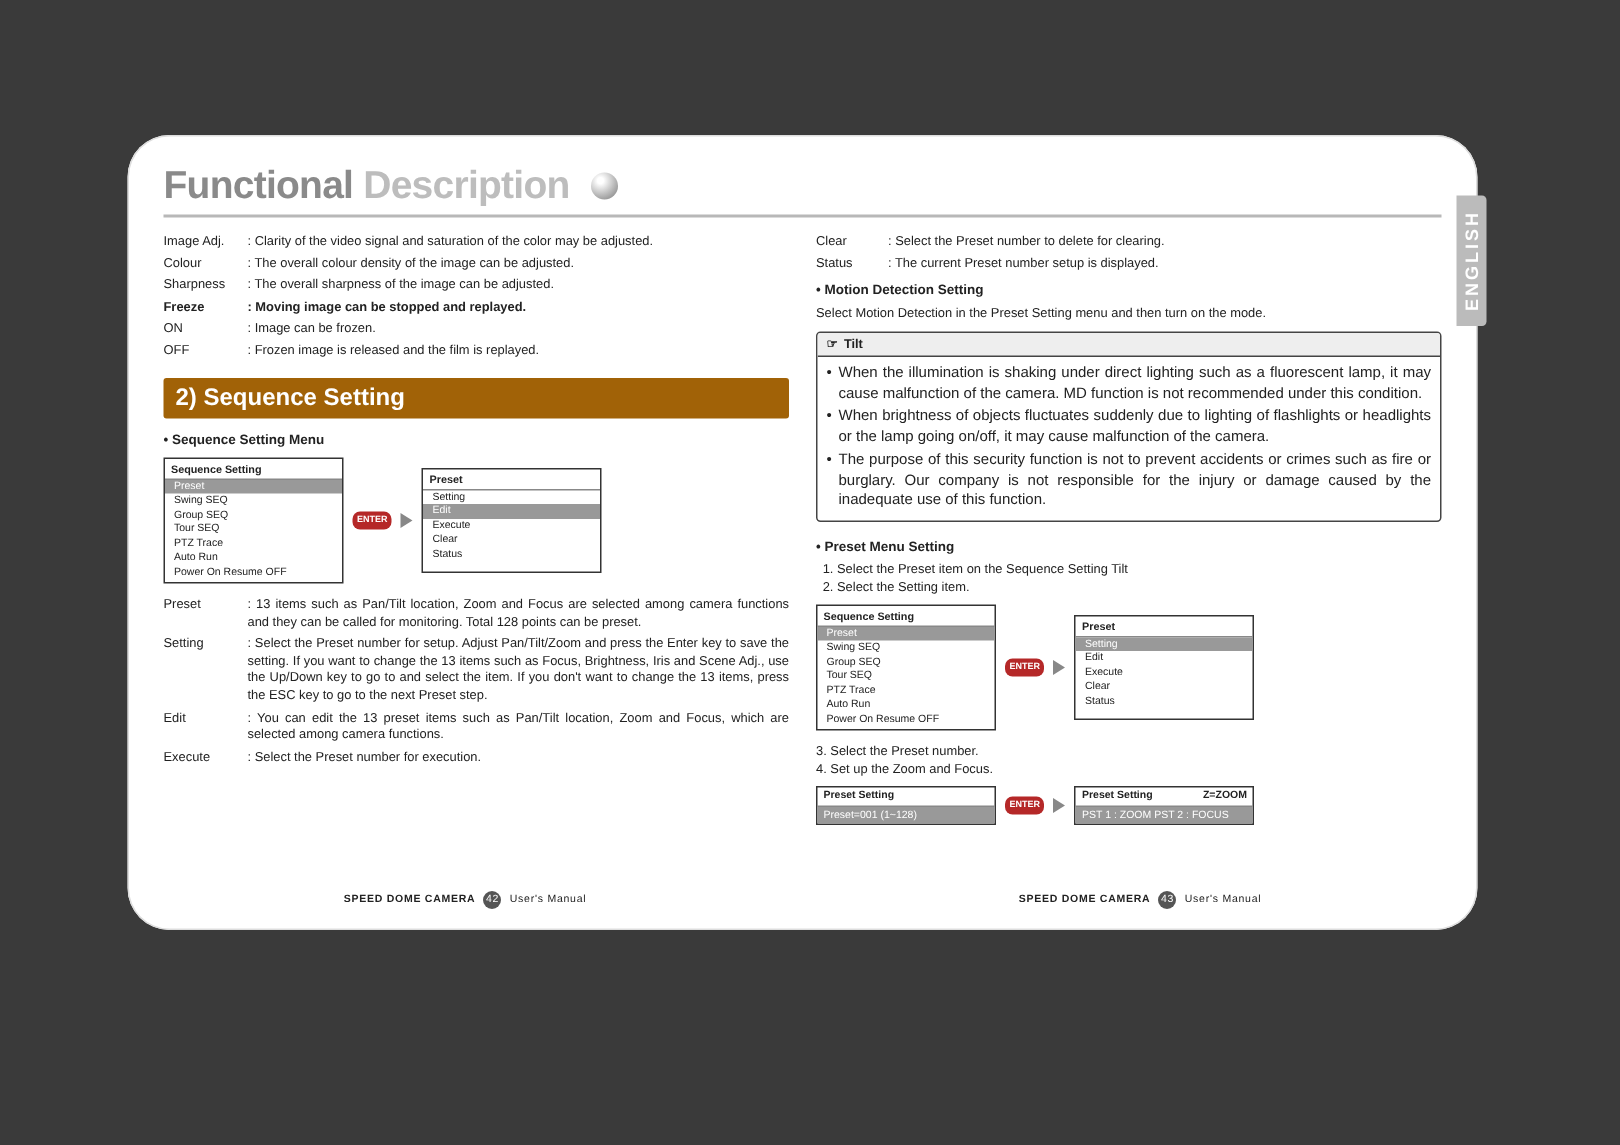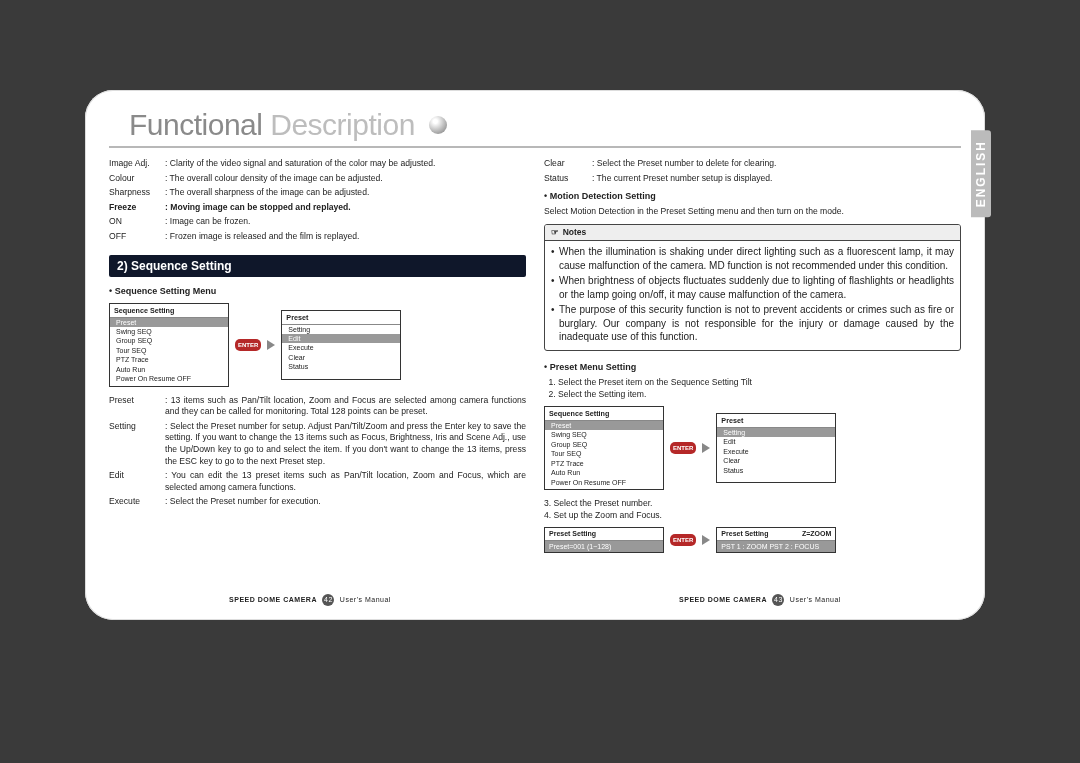--- a/index.html
+++ b/index.html
@@ -12,37 +12,37 @@
     border-radius: 28px;
     padding: 18px 24px 24px 24px;
     box-shadow: 0 0 0 1px #ddd inset;
   }
   .header {
     display: flex; align-items: center; gap: 8px;
     border-bottom: 2px solid #b8b8b8;
     padding-bottom: 4px; margin-bottom: 10px;
   }
   .header-title {
-    font-size: 30px; font-weight: normal; letter-spacing: -0.5px; margin-left: 20px;
+    font-size: 26px; font-weight: bold; letter-spacing: -0.5px;
   }
   .header-title .func { color: #8a8a8a; }
   .header-title .desc { color: #bdbdbd; }
   .header-orb {
     width: 18px; height: 18px; border-radius: 50%;
     background: radial-gradient(circle at 35% 30%, #fff 0%, #fff 12%, #bbb 55%, #777 100%);
     margin-left: 6px;
   }
   .columns { display: flex; gap: 18px; font-size: 8.6px; line-height: 1.35; }
   .col { flex: 1 1 50%; }
   .defrow { display: flex; margin-bottom: 3px; }
   .deflabel { flex: 0 0 56px; }
   .defval { flex: 1; text-align: justify; }
   .bold { font-weight: bold; }
   .section-hd {
-    background: #0f172a; color: #fff; font-weight: bold; font-size: 12px;
+    background: #a16207; color: #fff; font-weight: bold; font-size: 16px;
     padding: 3px 8px; border-radius: 2px; margin: 12px 0 8px;
   }
   .bullet-hd { font-weight: bold; font-size: 9px; margin: 6px 0 4px; }
   .menu-pair { display: flex; align-items: center; gap: 6px; margin: 6px 0 8px; }
   .menu-box {
     border: 1px solid #333; background: #fff;
     width: 120px; min-height: 70px; padding: 1px 0 2px; font-size: 7px;
   }
   .menu-title {
     font-size: 7.2px; padding: 1px 4px; border-bottom: 1px solid #888; font-weight: bold;
@@ -186,21 +186,21 @@
           <div class="deflabel">Status</div>
           <div class="defval">: The current Preset number setup is displayed.</div>
         </div>
 
       <div class="bullet-hd">• Motion Detection Setting</div>
       <div style="margin-bottom:4px;">Select Motion Detection in the Preset Setting menu and then turn on the mode.</div>
 
       <div class="notes-box">
         <div class="notes-hd">
           <span>☞</span>
-          <span>Notes</span>
+          <span>Tilt</span>
         </div>
         <ul class="notes-body">
           <li>When the illumination is shaking under direct lighting such as a fluorescent lamp, it may cause malfunction of the camera. MD function is not recommended under this condition.</li>
           <li>When brightness of objects fluctuates suddenly due to lighting of flashlights or headlights or the lamp going on/off, it may cause malfunction of the camera.</li>
           <li>The purpose of this security function is not to prevent accidents or crimes such as fire or burglary. Our company is not responsible for the injury or damage caused by the inadequate use of this function.</li>
         </ul>
       </div>
 
       <div class="bullet-hd">• Preset Menu Setting</div>
       <ol class="small-list">

